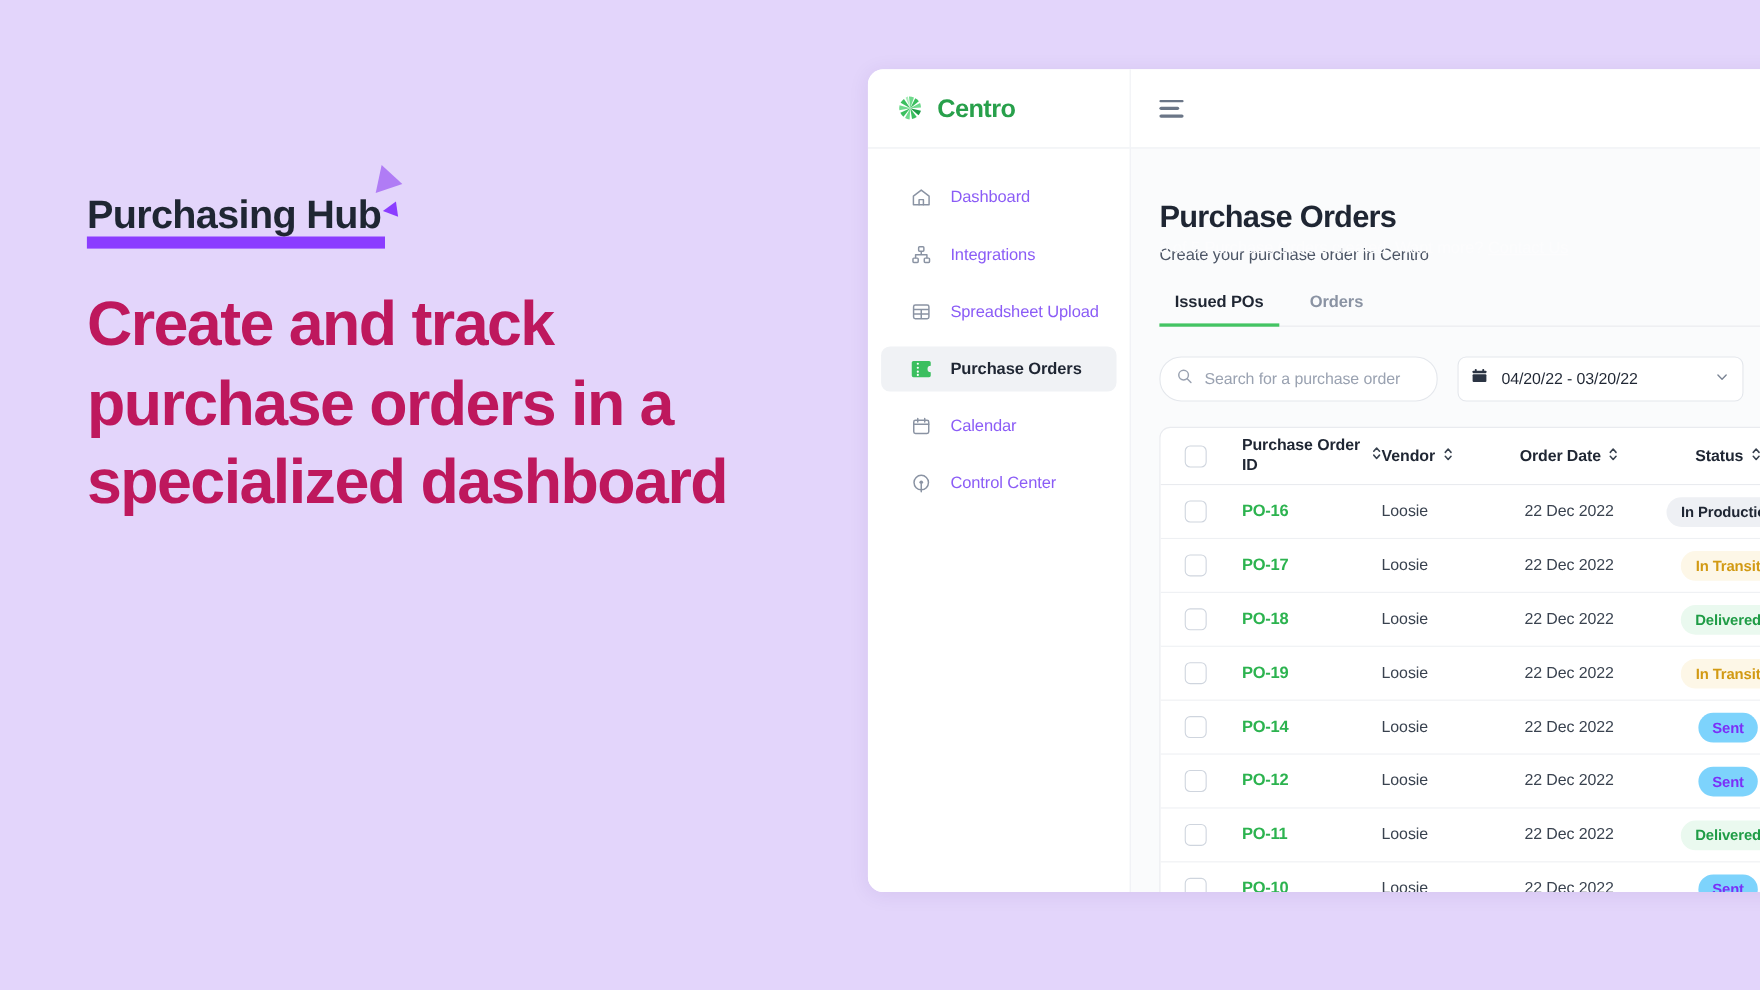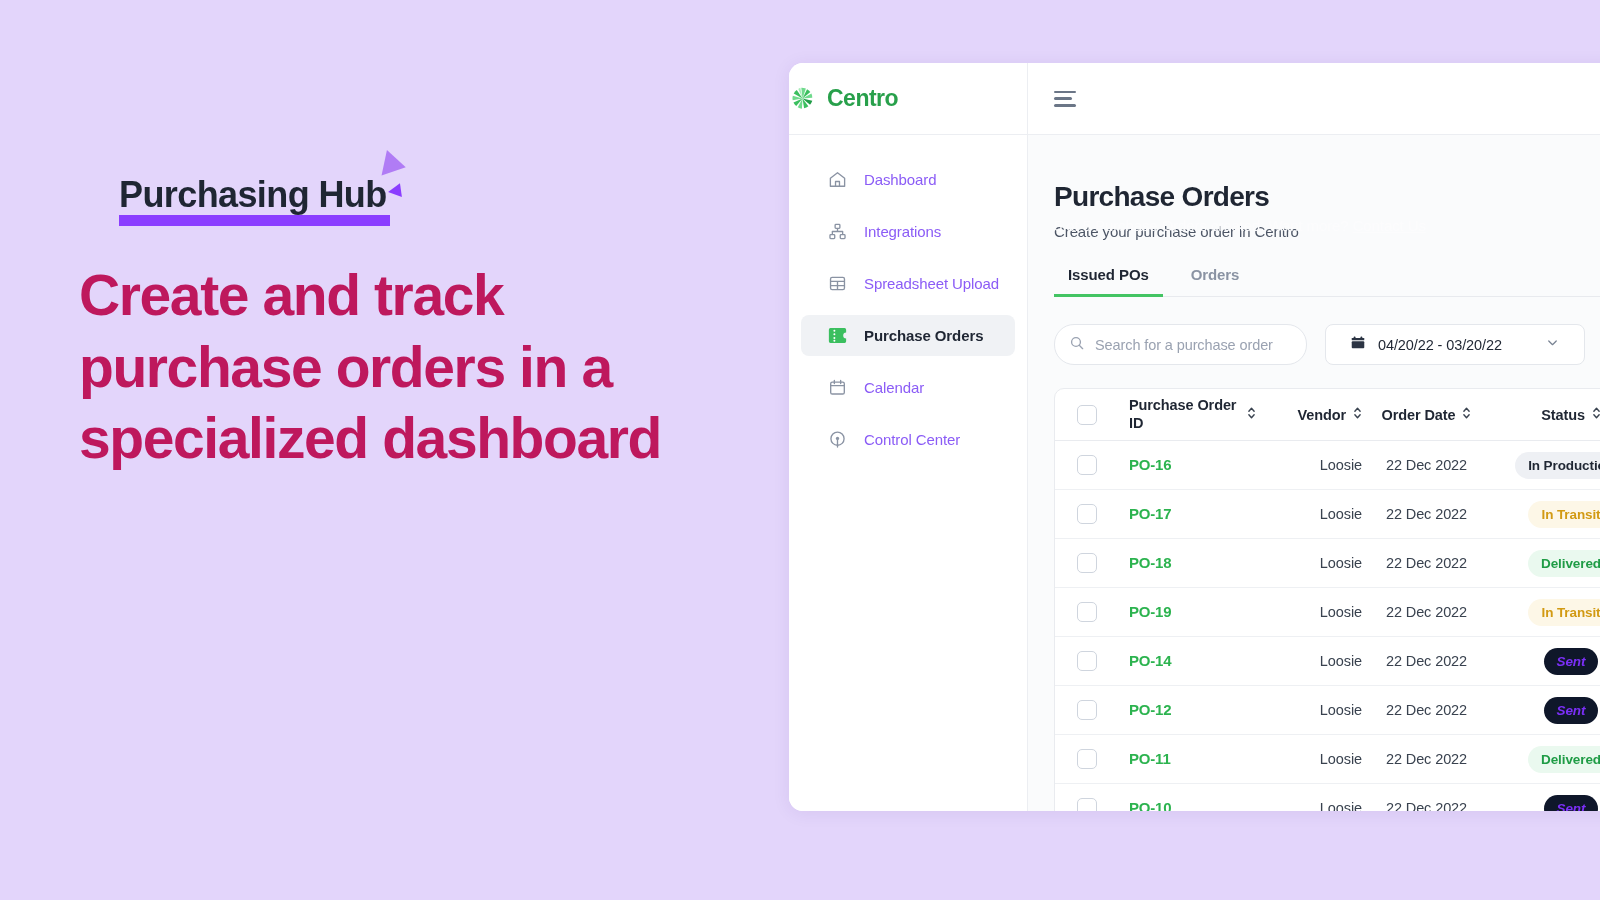--- a/index.html
+++ b/index.html
@@ -28,21 +28,20 @@
     position: absolute;
     left: 79px;
     top: 176px;
     width: 640px;
   }
 
   .eyebrow-wrap {
     position: relative;
     display: inline-block;
     margin-bottom: 36px;
-    margin-left: 40px;
   }
 
   .eyebrow {
     font-size: 36px;
     font-weight: bold;
     letter-spacing: -0.6px;
     color: #1f2633;
     font-family: "Liberation Sans", sans-serif;
     position: relative;
     z-index: 2;
@@ -127,20 +126,21 @@
     display: flex;
     flex-direction: column;
   }
 
   .brand {
     height: 72px;
     flex: 0 0 72px;
     display: flex;
     align-items: center;
     gap: 11px;
+    padding-left: 25px;
     border-bottom: 1px solid #eceef2;
   }
 
   .brand-mark { width: 27px; height: 27px; flex: 0 0 27px; display: block; }
 
   .brand-name {
     font-size: 23px;
     font-weight: bold;
     color: #28a04b;
     letter-spacing: -0.5px;
@@ -285,21 +285,21 @@
 
   .date-box {
     width: 260px;
     height: 41px;
     background: #ffffff;
     border: 1px solid #e4e7ec;
     border-radius: 8px;
     display: flex;
     align-items: center;
     gap: 12px;
-    padding: 0 24px;
+    padding: 0 11px;
     cursor: pointer;
   }
   .date-text {
     font-size: 14.5px; color: #1f2633; flex: 1 1 auto; letter-spacing: -0.1px;
   }
 
   
   .table-card {
     margin-top: 23px;
     width: 828px;
@@ -313,21 +313,21 @@
     display: flex;
     align-items: center;
     height: 49px;
     border-bottom: 1px solid #eef0f3;
     padding-left: 22px;
   }
   .trow.head { height: 52px; border-bottom: 1px solid #e9ebef; }
 
   .c-check { width: 52px; flex: 0 0 52px; }
   .c-id    { width: 127px; flex: 0 0 127px; }
-  .c-vend  { width: 106px; flex: 0 0 106px; text-align: right; }
+  .c-vend  { width: 106px; flex: 0 0 106px; text-align: left; }
   .c-date  { width: 129px; flex: 0 0 129px; text-align: center; }
   .c-stat  { width: 160px; flex: 0 0 160px; text-align: center; }
 
   .th {
     display: inline-flex;
     align-items: center;
     gap: 7px;
     font-size: 14.5px;
     font-weight: bold;
     color: #1f2633;
@@ -362,21 +362,21 @@
     display: inline-block;
     font-size: 13.5px;
     font-weight: bold;
     padding: 6px 13px;
     border-radius: 20px;
     letter-spacing: -0.1px;
   }
   .badge.production { background: #eef0f4; color: #1f2633; }
   .badge.transit    { background: #fdf7e7; color: #d29a13; }
   .badge.delivered  { background: #eaf9ef; color: #1f9c46; }
-  .badge.sent       { background: #0f172a; color: #7b2ff7; font-style: italic; }
+  .badge.sent       { background: #7dd3fc; color: #7b2ff7; }
 </style>
 </head>
 <body>
 
 <div class="page">
 
   <div class="promo">
 
     <div class="eyebrow-wrap">
       <div class="eyebrow">Purchasing Hub</div>

